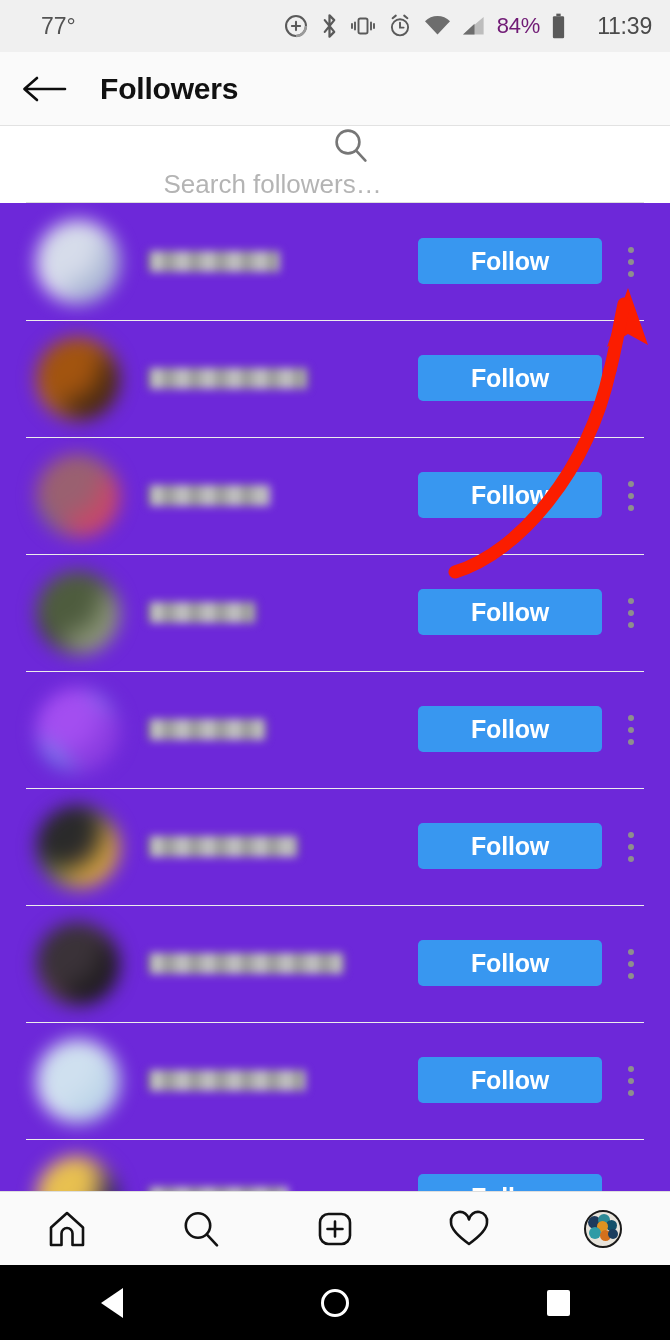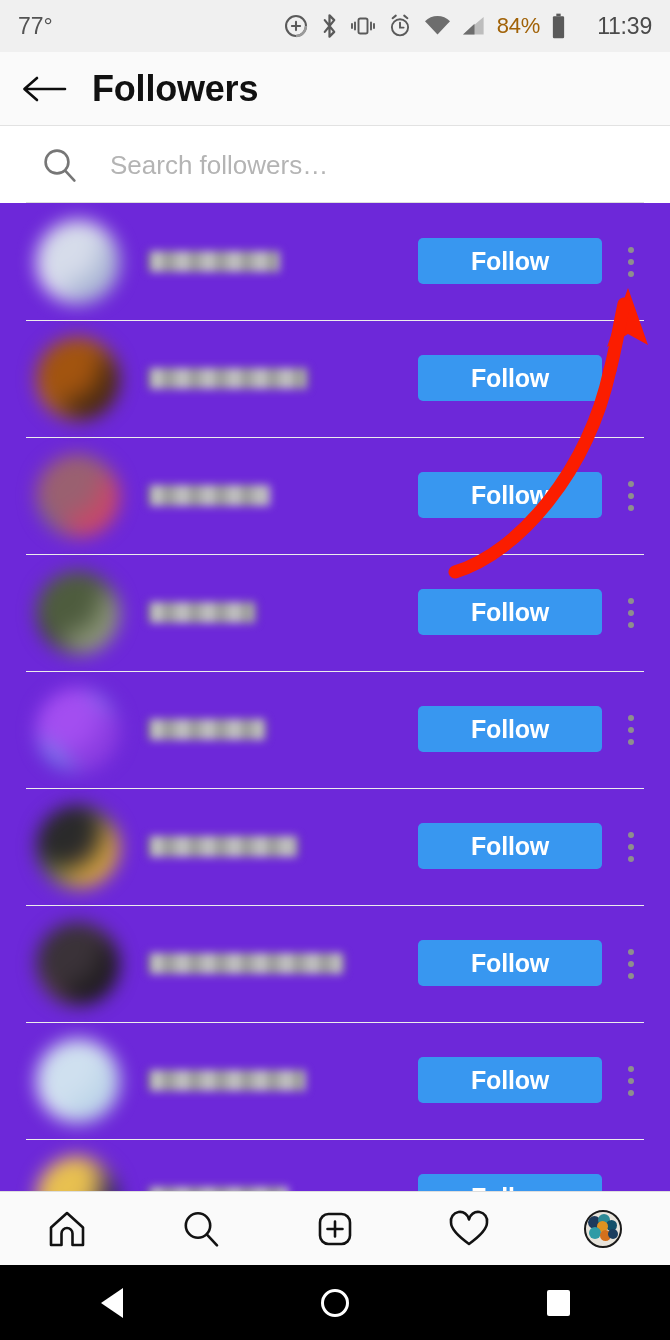--- a/index.html
+++ b/index.html
@@ -21,58 +21,59 @@
   .statusbar {
     position: absolute; top: 0; left: 0;
     width: 670px; height: 52px;
     background: #f0f0f0;
     display: flex; align-items: center;
     padding: 0 18px;
   }
   .sb-temp {
     font-size: 23px; color: #535353; font-weight: 400;
     letter-spacing: 0px;
+    margin-left: 23px;
   }
   .sb-right {
     margin-left: auto;
     display: flex; align-items: center; gap: 11px;
   }
   .sb-icon { display: block; }
   .sb-batt-text {
-    font-size: 22px; color: #a16207; letter-spacing: -0.2px;
+    font-size: 22px; color: #701a75; letter-spacing: -0.2px;
   }
   .sb-time {
     font-size: 23px; color: #4a4a4a; letter-spacing: -0.2px;
     margin-left: 20px;
   }
 
   
   .actionbar {
     position: absolute; top: 52px; left: 0;
     width: 670px; height: 74px;
     background: #fafafa;
     border-bottom: 1px solid #e2e2e2;
     display: flex; align-items: center;
   }
   .back-btn {
     width: 64px; height: 64px; margin-left: 12px;
     display: flex; align-items: center; justify-content: center;
     cursor: pointer;
   }
   .ab-title {
-    font-size: 36px; font-weight: bold; color: #111111;
-    margin-left: 16px; letter-spacing: -0.2px;
+    font-size: 30px; font-weight: bold; color: #111111;
+    margin-left: 24px; letter-spacing: -0.2px;
   }
 
   
   .searchwrap {
     position: absolute; top: 126px; left: 0;
     width: 670px; height: 78px;
     background: #ffffff;
-    display: flex; align-items: center;
+    display: flex; align-items: center; flex-direction: column;
   }
   .search-icon-box {
     width: 56px; margin-left: 32px;
     display: flex; align-items: center; justify-content: center;
   }
   .search-input {
     flex: 1;
     border: none; outline: none; background: transparent;
     font-family: "Liberation Sans", sans-serif;
     font-size: 26px; color: #262626;

